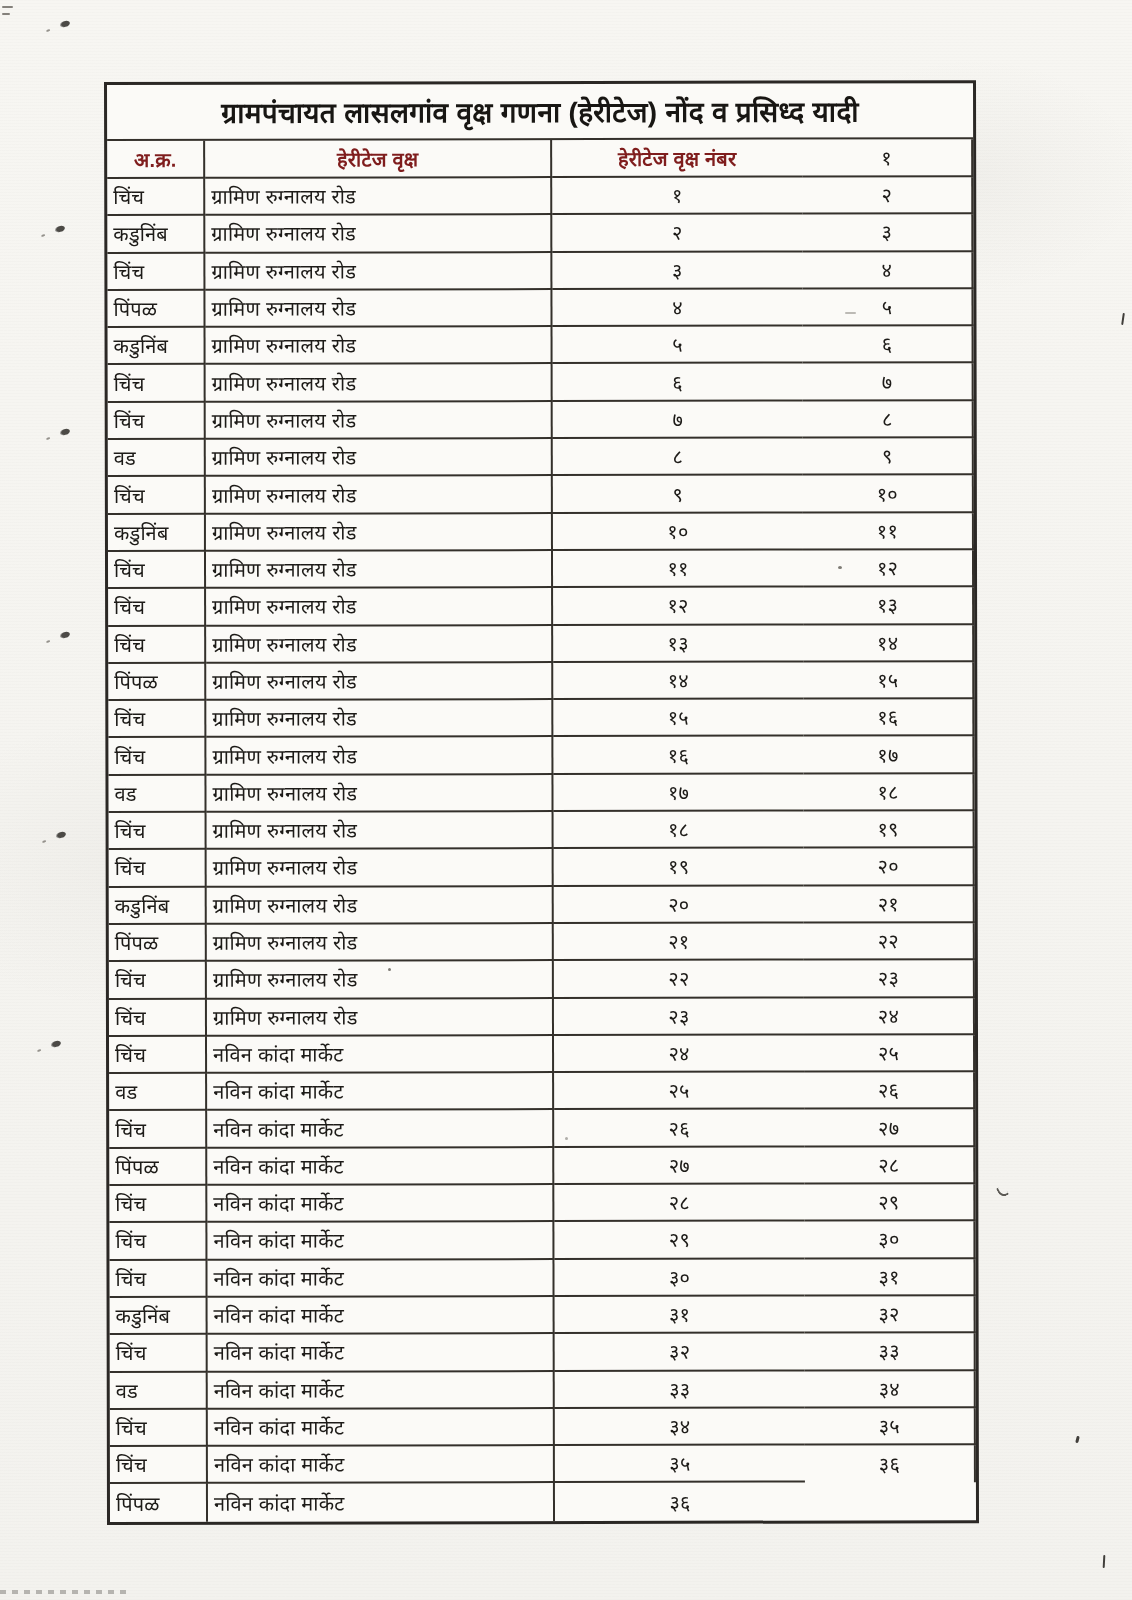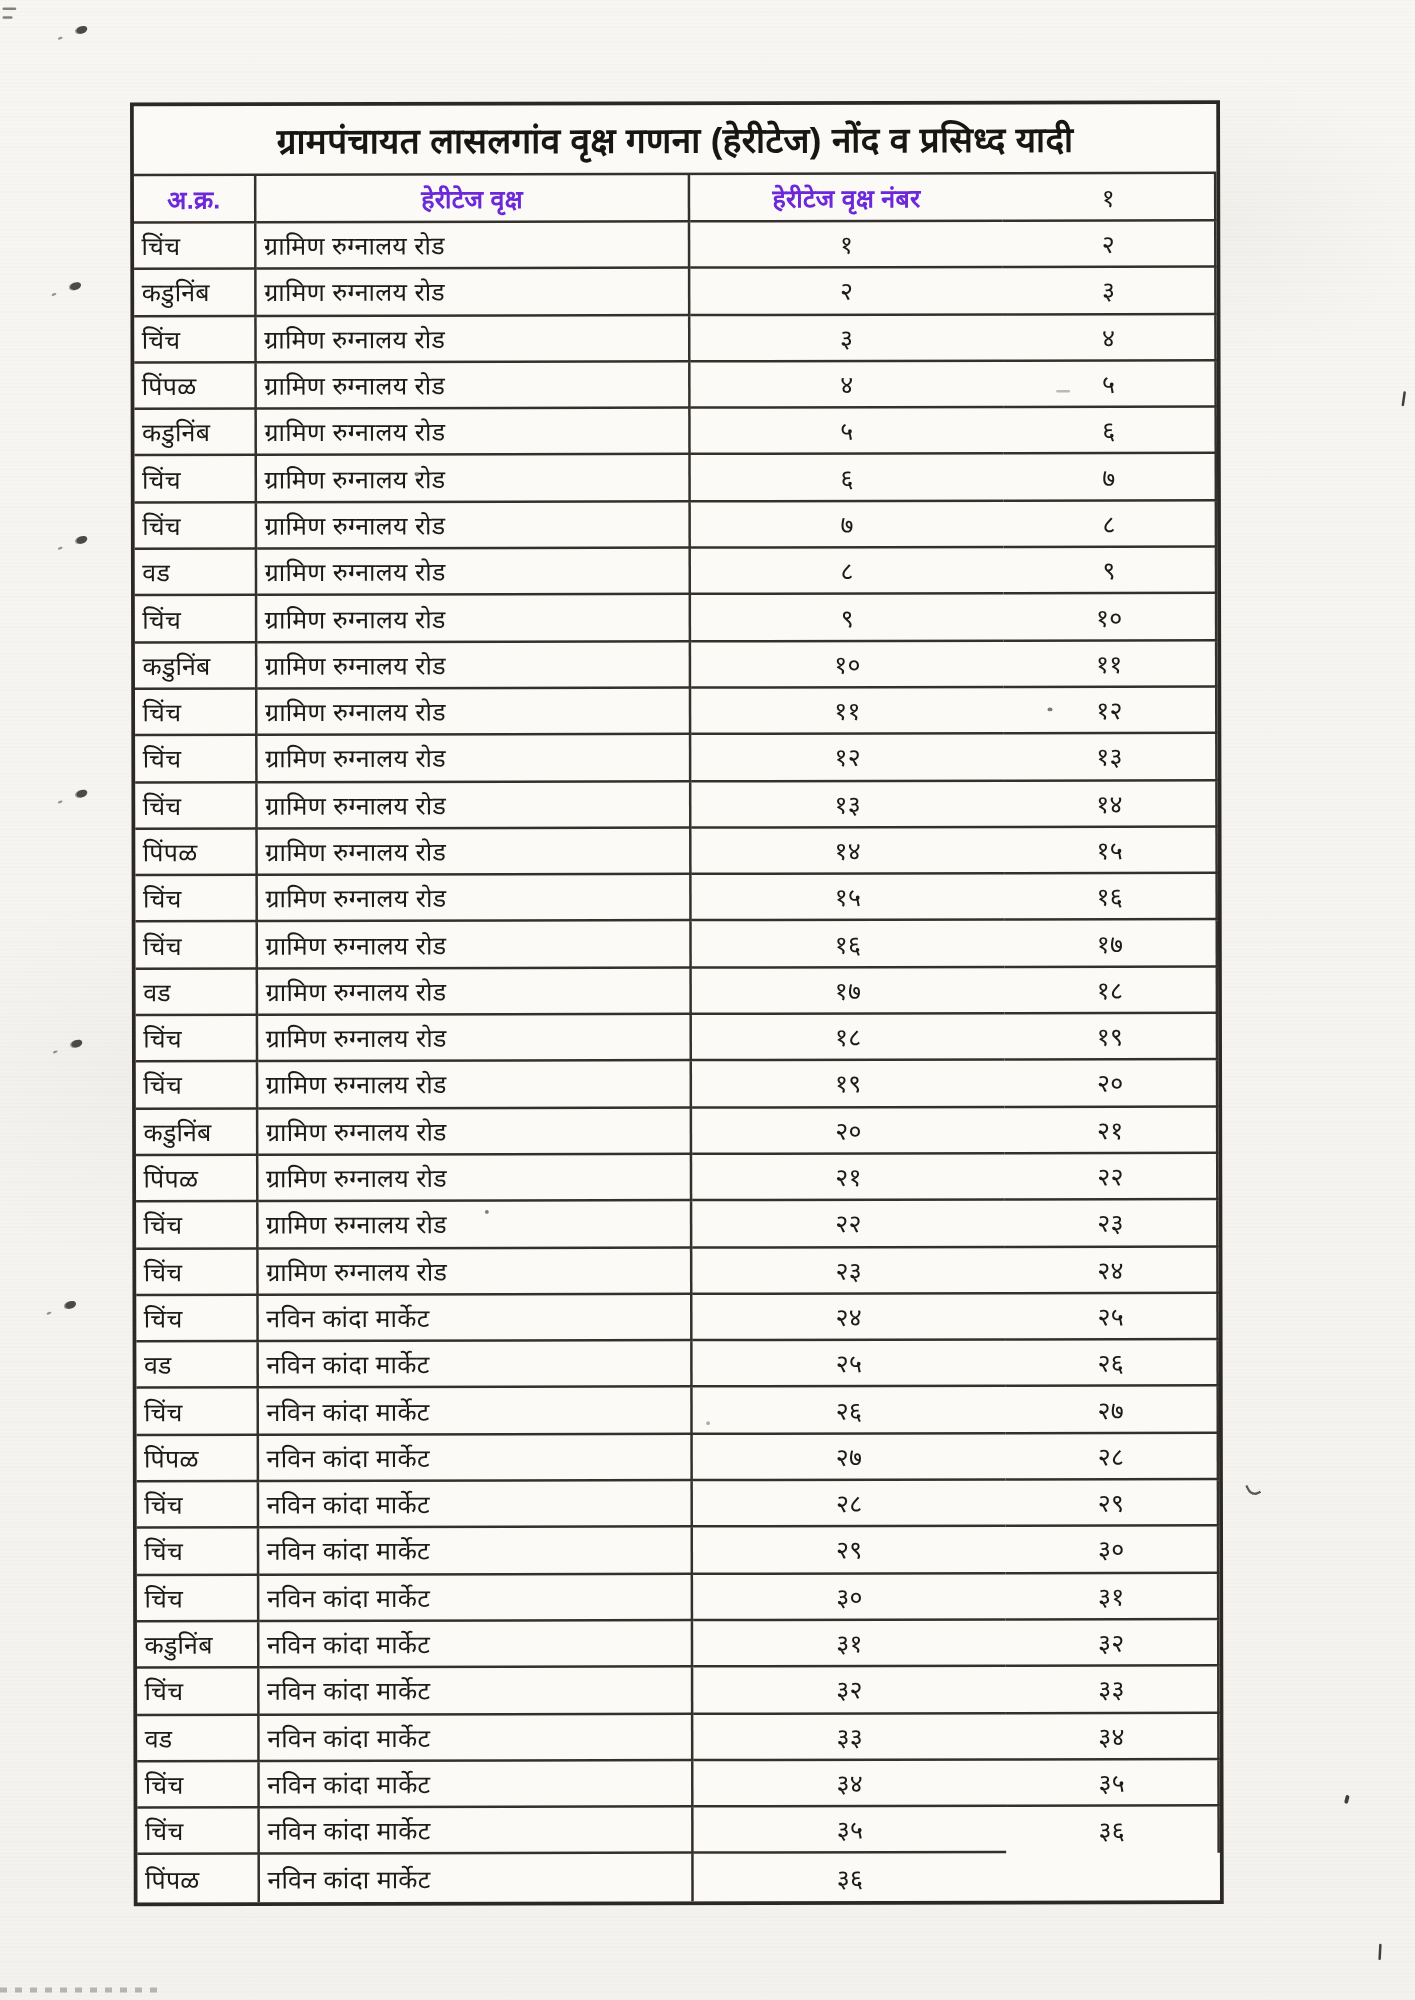--- a/index.html
+++ b/index.html
@@ -41,21 +41,21 @@
   .cell.left{padding-left:6px;}
   .cell.no-r{border-right:none;}
   .cell.no-b{border-bottom:none;}
   .title-cell{
     grid-column:1/-1;
     border-bottom:2px solid #34302b;
     display:flex;align-items:center;justify-content:center;
     font-weight:bold;font-size:28px;color:#181613;
     letter-spacing:.3px;
   }
-  .head{font-weight:bold;font-size:20px;justify-content:center;color:#6d28d9;}
+  .head{font-weight:bold;font-size:20px;justify-content:center;color:#7f1d1d;}
   
   .mark{position:absolute;background:#4c4a46;border-radius:50%;}
   .mark.oval{width:10px;height:6px;transform:rotate(-18deg);
     box-shadow:inset 1px 0 0 rgba(255,255,255,.5);}
   .mark.oval::before{content:"";position:absolute;left:-15px;top:3px;width:4px;height:2px;
     background:#95928c;border-radius:50%;}
   .speck{position:absolute;background:#7d7a74;border-radius:50%;}
   .tick{position:absolute;background:#413f3b;border-radius:2px;}
   .edge-line{position:absolute;background:#84817b;height:2px;border-radius:1px;}
   .noise-strip{

